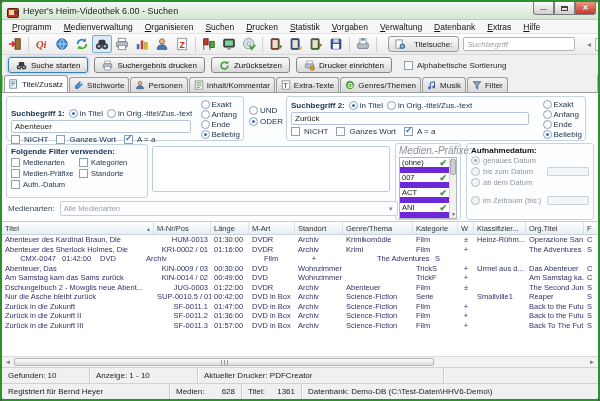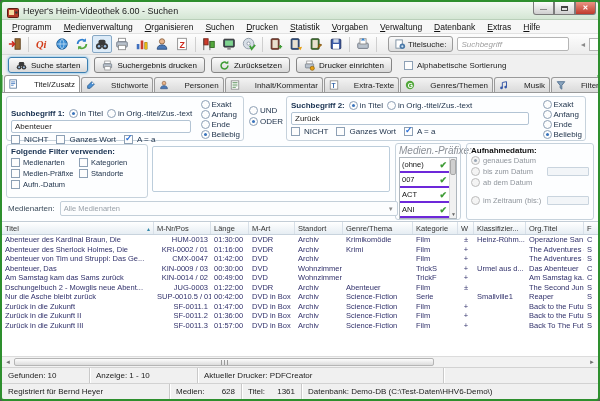--- a/index.html
+++ b/index.html
@@ -27,21 +27,21 @@
   .menubar{ height:14px; background:#f7f7f7; border-bottom:1px solid #e2e2e2; display:flex; align-items:center; padding:0 4px; }
   .menu-item{ display:inline-block; font-size:8.5px; color:#111; padding:1px 6px; cursor:default; }
   .menu-item::first-letter{ text-decoration:underline; }
   
   .toolbar{ height:21px; background:linear-gradient(#fdfdfd,#ececec); border-bottom:1px solid #d8d8d8;
     display:flex; align-items:center; padding:0 3px; }
   .tbtn{ width:20px; height:18px; display:flex; align-items:center; justify-content:center; border:1px solid transparent; border-radius:2px; }
   .tbtn svg{ width:14px; height:14px; }
   .tbtn.tactive{ background:#dcebf8; border-color:#86a7c4; }
   .tsep{ width:1px; height:15px; background:#cfcfcf; margin:0 3px; flex:0 0 auto; }
-  .tlabelbtn{ height:16px; display:flex; align-items:center; gap:2px; padding:0 6px; margin:0 4px 0 8px;
+  .tlabelbtn{ height:16px; display:flex; align-items:center; gap:8px; padding:0 6px; margin:0 4px 0 8px;
     border:1px solid #9b9b9b; border-radius:3px; background:linear-gradient(#fafafa,#dedede); font-size:8px; color:#222; }
   .tlabelbtn svg{ width:11px; height:11px; }
   .tinput{ width:112px; height:14px; border:1px solid #b5b5b5; border-radius:2px; font-size:8px; padding:0 3px;
     font-family:"Liberation Sans",sans-serif; color:#333; }
   .tinput::placeholder{ color:#a0a0a0; font-style:italic; }
   .pager{ display:flex; align-items:center; gap:3px; margin-left:10px; }
   .pgarrow{ font-size:7px; color:#8a8a8a; }
   .pginput{ width:26px; height:13px; border:1px solid #b5b5b5; background:#fff; }
   
   .actionbar{ height:20px; display:flex; align-items:center; gap:6px; padding:0 6px; background:#f0f0f0; }
@@ -53,21 +53,21 @@
   .acheck{ display:flex; align-items:center; gap:4px; margin-left:6px; font-size:8px; color:#222; }
   
   .check{ width:9px; height:9px; border:1px solid #8da0b5; background:#fdfdfd; display:inline-block; position:relative; flex:0 0 auto; }
   .check.on::after{ content:"✓"; position:absolute; top:-3px; left:0px; font-size:9px; font-weight:bold; color:#2a6fd8; }
   .radio{ width:9px; height:9px; border-radius:50%; border:1px solid #8da0b5; background:#fdfdfd; display:inline-block; position:relative; flex:0 0 auto; }
   .radio.sel::after{ content:""; position:absolute; left:2px; top:2px; width:3px; height:3px; border-radius:50%; background:#3b75bd; }
   .dis .radio, .dis .check{ border-color:#bcbcbc; background:#f4f4f4; }
   .dis .radio.sel::after{ background:#9aa7b5; }
   
   .tabbar{ height:17px; display:flex; align-items:flex-end; padding:0 0 0 2px; }
-  .tab{ height:15px; display:flex; align-items:center; gap:15px; padding:0 4px; margin-right:1px;
+  .tab{ height:15px; display:flex; align-items:center; gap:3px; padding:0 4px; margin-right:1px;
     border:1px solid #9a9a9a; border-bottom:none; border-radius:3px 3px 0 0;
     background:linear-gradient(#f3f3f3,#dadada); font-size:8px; color:#222; white-space:nowrap; }
   .tab svg{ width:10px; height:10px; }
   .tab.active{ height:17px; background:#fff; position:relative; z-index:2; }
   
   .panel{ position:relative; height:130px; background:#fdfeff; border-top:1px solid #9a9a9a; border-bottom:1px solid #c3cdd6; z-index:1; }
   .group{ position:absolute; border:1px solid #c6d2dc; border-radius:3px; font-size:8px; color:#22354d; }
   .g1{ left:4px; top:3px; width:238px; height:45px; padding:10px 4px; }
   .g2{ left:284px; top:3px; width:300px; height:45px; padding:2px 4px; }
   .sline{ display:flex; align-items:center; gap:4px; height:12px; }
@@ -82,21 +82,21 @@
   .modes .ropt{ height:10px; }
   .unds{ position:absolute; left:247px; top:13px; display:flex; flex-direction:column; gap:2px; font-size:8px; color:#22354d; }
   .gf{ left:4px; top:51px; width:142px; height:54px; padding:2px 4px; }
   .gf .items{ display:flex; flex-wrap:wrap; margin-top:1px; }
   .fitem{ width:64px; display:flex; align-items:center; gap:3px; height:11px; font-size:7.5px; }
   .fitem:nth-child(odd){ width:68px; }
   .listbox{ position:absolute; left:150px; top:53px; width:238px; height:46px; background:#fff; border:1px solid #bccddb; border-radius:2px; }
   .gp{ left:393px; top:50px; width:66px; height:77px; padding:1px 3px; }
   .gp .glab{ color:#8a8f96; font-size:10px; white-space:nowrap;font-style:italic; }
   .plist{ margin-top:1px; height:62px; border:1px solid #aeb6bd; background:#fff; position:relative; overflow:hidden; }
-  .prow{ display:flex; align-items:center; justify-content:space-between; height:15px; padding:0 9px 0 2px; font-size:7.5px; color:#111; border-bottom:2px solid #6d28d9; }
+  .prow{ display:flex; align-items:center; justify-content:space-between; height:15px; padding:0 9px 0 2px; font-size:7.5px; color:#111; border-bottom:6px solid #6d28d9; }
   .pcheck{ color:#3f9c35; font-weight:bold; font-size:9px; }
   .pscroll{ position:absolute; right:0; top:0; bottom:0; width:7px; background:#f1f1f1; border-left:1px solid #d9d9d9; }
   .pthumb{ position:absolute; top:1px; left:0; width:6px; height:16px; background:#cfcfcf; border:1px solid #a8a8a8; border-radius:2px; }
   .parrow{ position:absolute; bottom:0; left:0; width:7px; height:7px; font-size:5px; color:#666; text-align:center; line-height:7px; }
   .ga{ left:464px; top:50px; width:128px; height:77px; padding:2px 4px; }
   .ga .glab{ font-weight:bold; color:#111; font-size:8px; }
   .garow{ display:flex; align-items:center; gap:3px; height:11px; color:#8f959c; font-size:7.5px; }
   .garow.gap{ margin-top:7px; }
   .dfield{ margin-left:auto; width:42px; height:9px; background:#f2f5f8; border:1px solid #c9d4de; border-radius:1px; }
   .mrow{ position:absolute; left:6px; top:108px; display:flex; align-items:center; gap:5px; font-size:8px; color:#3c4c5c; }
@@ -677,21 +677,20 @@
           <span class="td left" style="width: 46px;">DVDR</span>
           <span class="td left" style="width: 48px;">Archiv</span>
           <span class="td left" style="width: 70px;">Krimi</span>
           <span class="td left" style="width: 45px;">Film</span>
           <span class="td center" style="width: 16px;">+</span>
           <span class="td left" style="width: 52px;"></span>
           <span class="td left" style="width: 58px;">The Adventures o...</span>
           <span class="td left" style="width: 30px;">S</span>
         </div>
         <div class="tr">
-          <span class="td left" style="width: 152px;">Abenteuer von Tim und Struppi: Das Ge...</span>
           <span class="td right" style="width: 57px;">CMX-0047</span>
           <span class="td left" style="width: 38px;">01:42:00</span>
           <span class="td left" style="width: 46px;">DVD</span>
           <span class="td left" style="width: 48px;">Archiv</span>
           <span class="td left" style="width: 70px;"></span>
           <span class="td left" style="width: 45px;">Film</span>
           <span class="td center" style="width: 16px;">+</span>
           <span class="td left" style="width: 52px;"></span>
           <span class="td left" style="width: 58px;">The Adventures o...</span>
           <span class="td left" style="width: 30px;">S</span>

